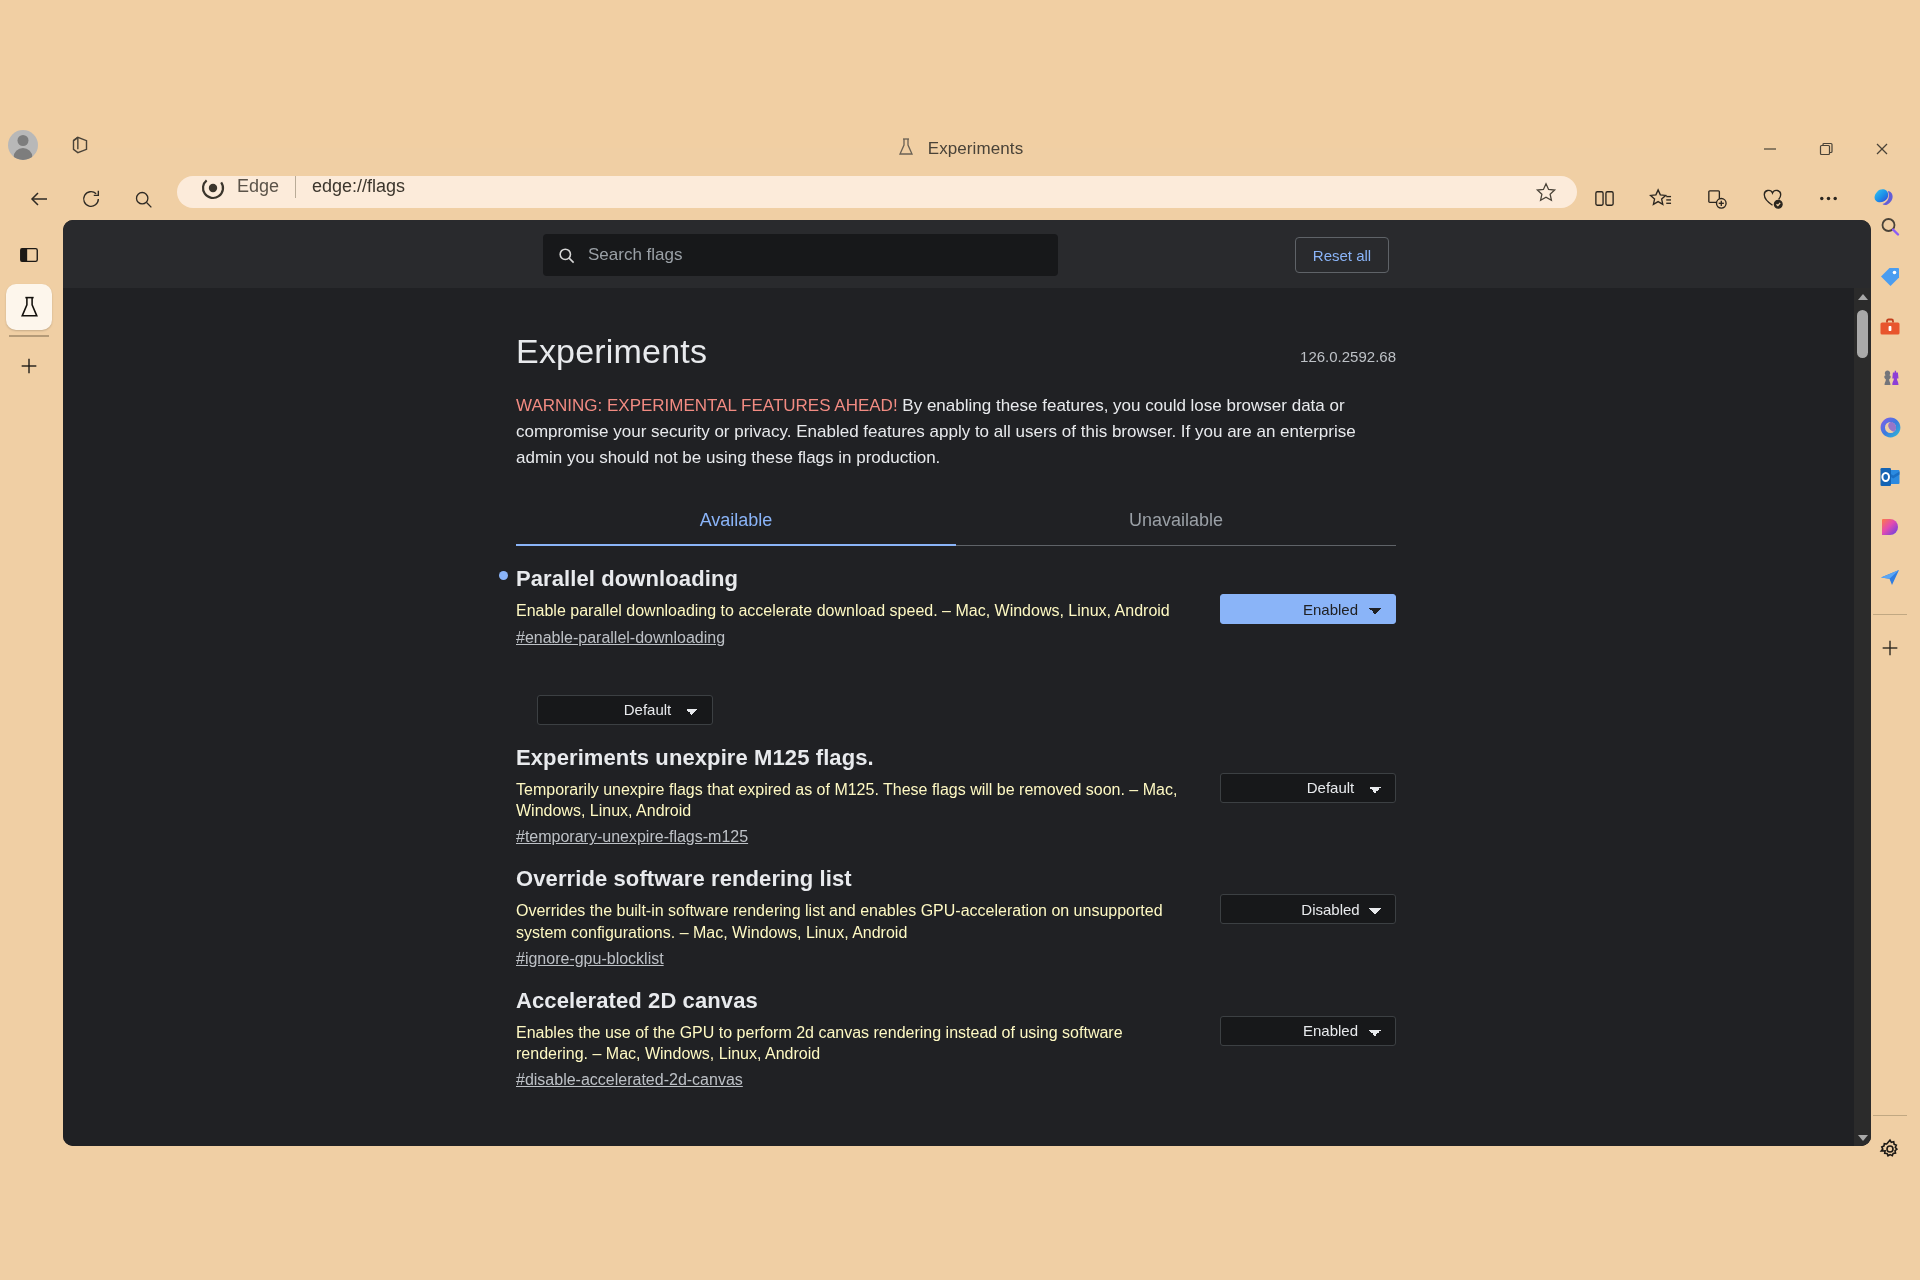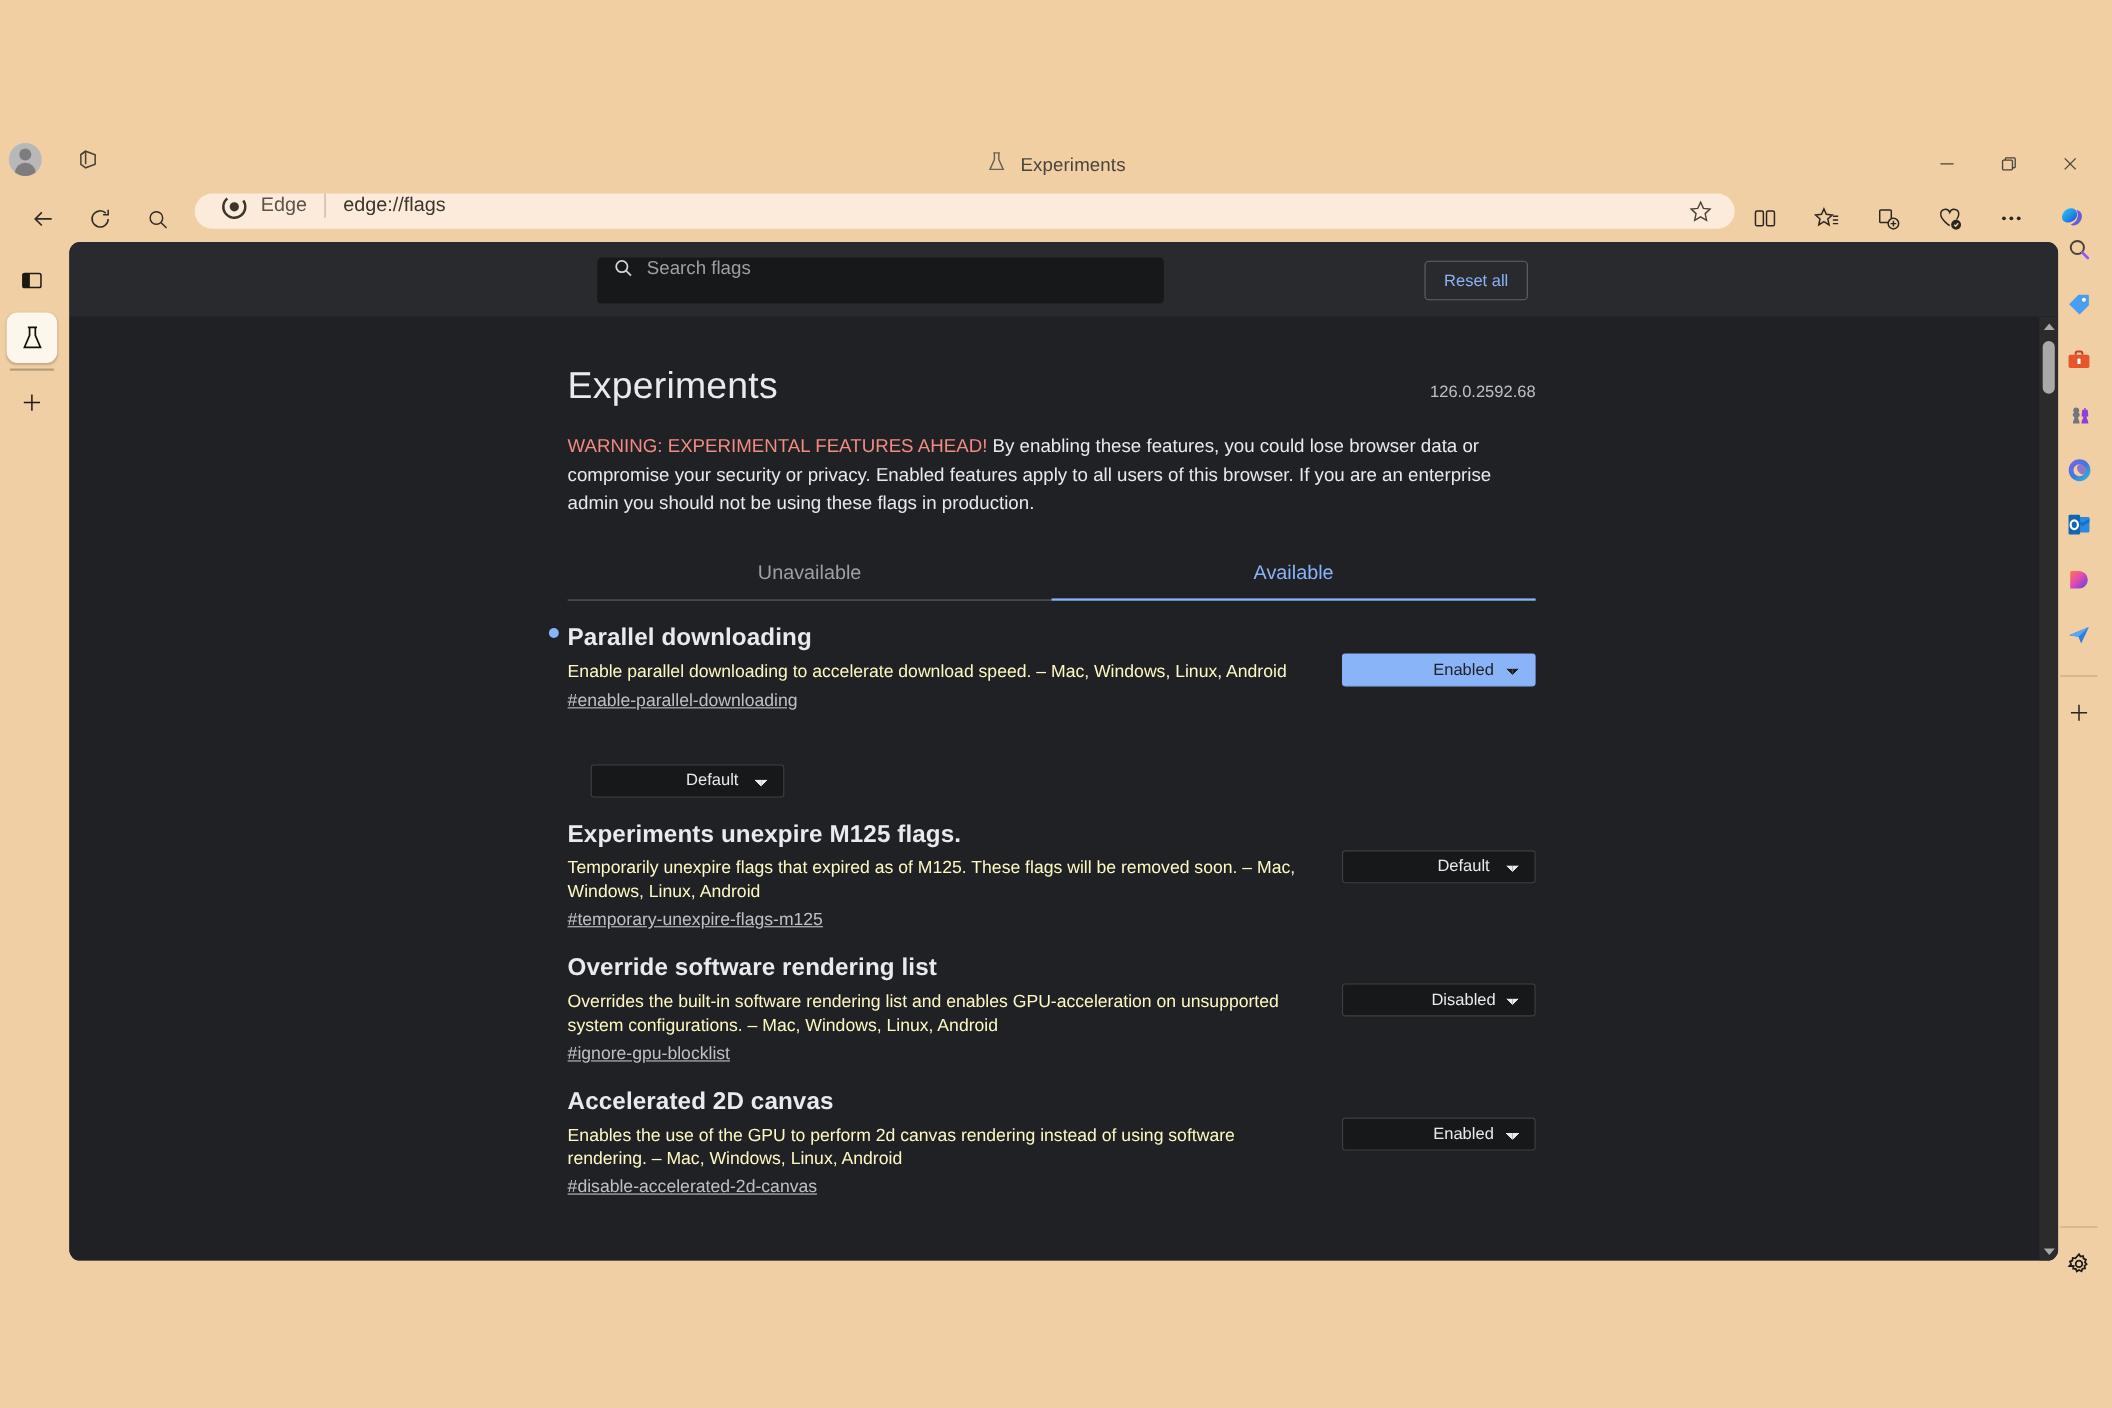--- a/index.html
+++ b/index.html
@@ -133,21 +133,21 @@
   .flags-search-bar {
     position: absolute; top: 0; left: 0; right: 0; height: 68px;
     background: #292a2d;
     display: flex; align-items: center;
   }
   .search-box {
     position: absolute; left: 480px; top: 14px;
     width: 515px; height: 42px;
     background: #17181a;
     border-radius: 4px;
-    display: flex; align-items: flex-start;
+    display: flex; align-items: center;
     padding: 0 14px;
   }
   .search-box .sicon { color: #d6d6d6; display: flex; }
   .search-input {
     background: transparent; border: none; outline: none;
     color: #e8e8e8; font-size: 17px;
     font-family: "Liberation Sans", sans-serif;
     margin-left: 12px; width: 430px;
   }
   .search-input::placeholder { color: #9aa0a6; }
@@ -530,22 +530,22 @@
     <div class="page-scroll">
       <div class="content">
         <h1 class="exp-title">Experiments</h1>
         <div class="version">126.0.2592.68</div>
 
         <p class="warning">
           <b>WARNING: EXPERIMENTAL FEATURES AHEAD!</b><span> By enabling these features, you could lose browser data or compromise your security or privacy. Enabled features apply to all users of this browser. If you are an enterprise admin you should not be using these flags in production.</span>
         </p>
 
         <div class="tabs">
+          <div class="tab active">Available</div>
           <div class="tab">Unavailable</div>
-          <div class="tab active">Available</div>
         </div>
 
         <div id="flag-list">
             <div class="flag">
               <div class="flag-main"><div class="flag-title"><span class="dot"></span><span>Parallel downloading</span></div><div class="flag-desc">Enable parallel downloading to accelerate download speed. – Mac, Windows, Linux, Android</div><a class="flag-link">#enable-parallel-downloading</a></div>
               <div class="flag-select-wrap"><select class="flag-select highlight"><option>Default</option><option selected="">Enabled</option><option>Disabled</option></select></div>
             </div>
             <div class="flag">
               <div class="flag-select-wrap"><select class="flag-select"><option>Default</option><option>Enabled</option><option>Disabled</option></select></div>
             </div>

